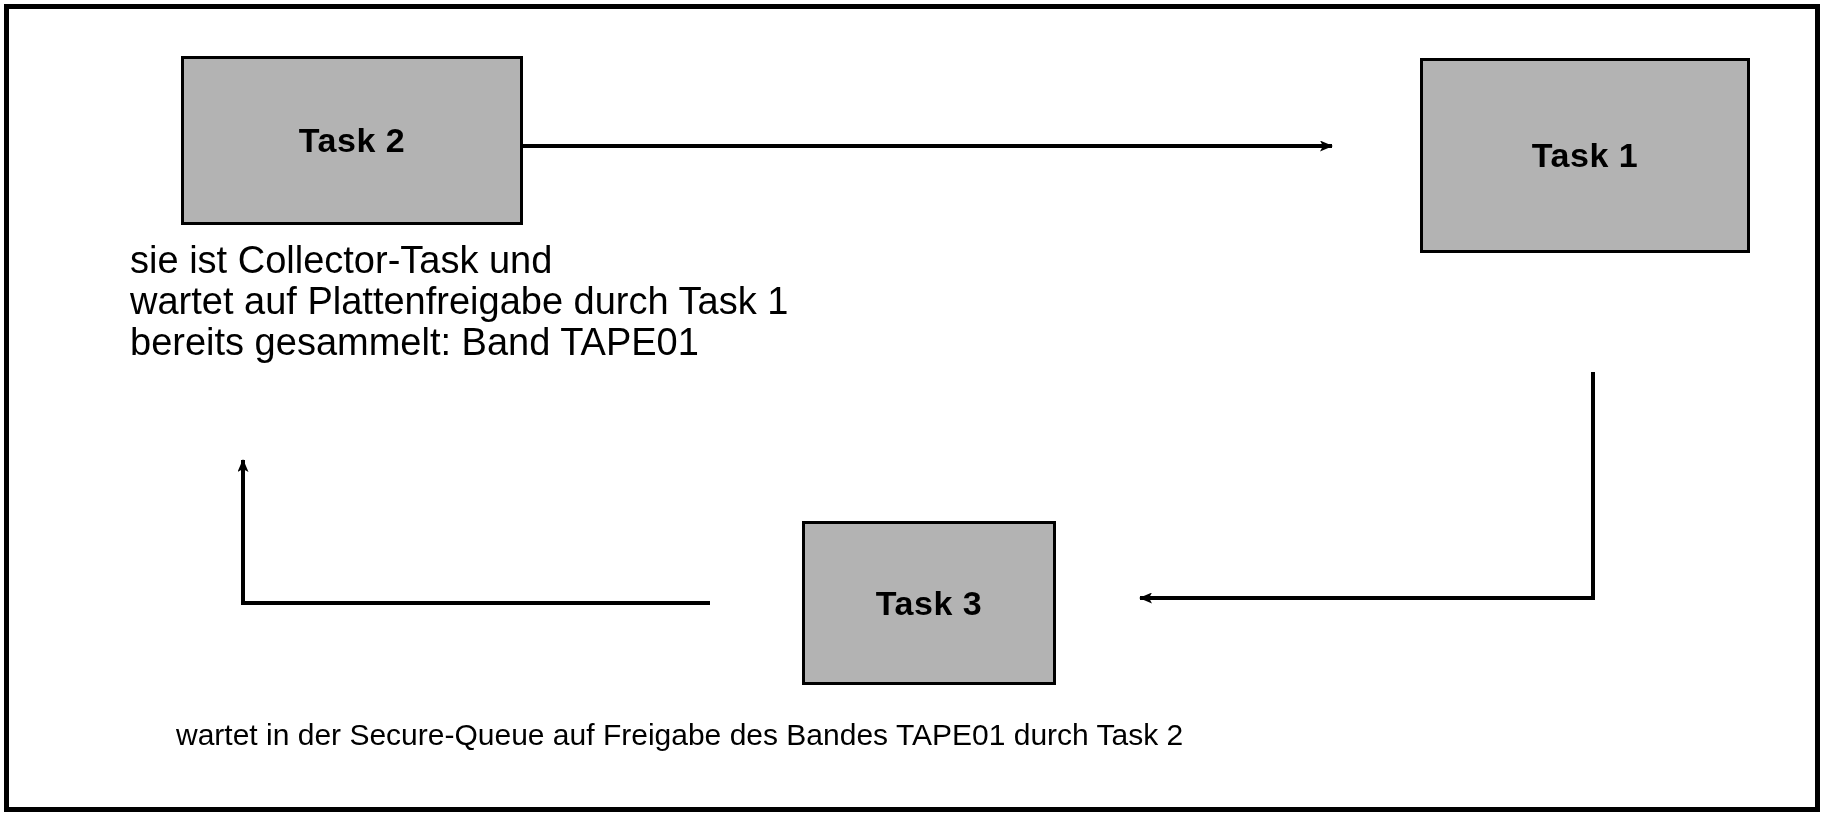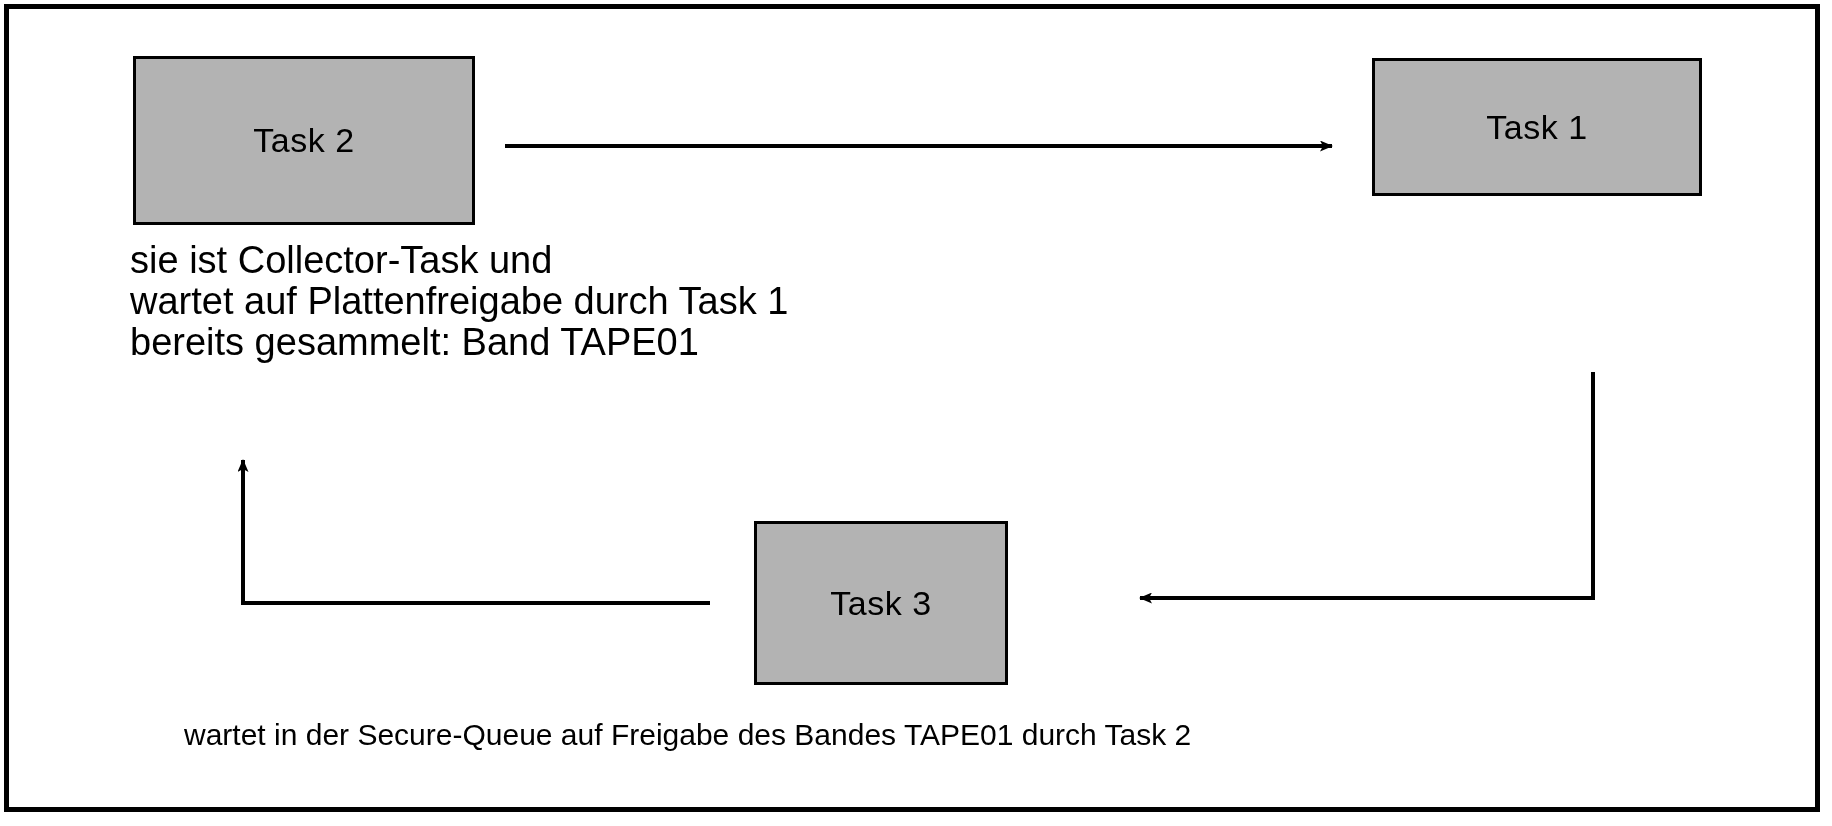--- a/index.html
+++ b/index.html
@@ -29,44 +29,44 @@
   }
   .task-box {
     position: absolute;
     background: #b3b3b3;
     border: 3px solid #000000;
     box-sizing: border-box;
     display: flex;
     align-items: center;
     justify-content: center;
     color: #000000;
-    font-weight: normal;
+    font-weight: bold;
     font-size: 34px;
     letter-spacing: 0.5px;
     font-family: "Liberation Sans", sans-serif;
+    margin-left: 48px;
   }
   #task2-box { left: 133px; top: 56px; width: 342px; height: 169px; }
-  #task1-box { left: 1372px; top: 58px; width: 330px; height: 138px; }
+  #task1-box { left: 1372px; top: 58px; width: 330px; height: 195px; }
   #task3-box { left: 754px; top: 521px; width: 254px; height: 164px; }
 
   .note {
     position: absolute;
     color: #000000;
     font-size: 38px;
     line-height: 41px;
     white-space: pre-line;
     font-family: "Liberation Sans", sans-serif;
   }
   #note-task2 { left: 130px; top: 240px; }
   #note-task1 { left: 945px; top: 240px; }
   #note-task3 {
     left: 176px;
     top: 714px;
     font-size: 30px;
-    margin-left: 8px;
   }
 
   svg.arrows {
     position: absolute;
     left: 0;
     top: 0;
     width: 1832px;
     height: 826px;
     pointer-events: none;
   }

